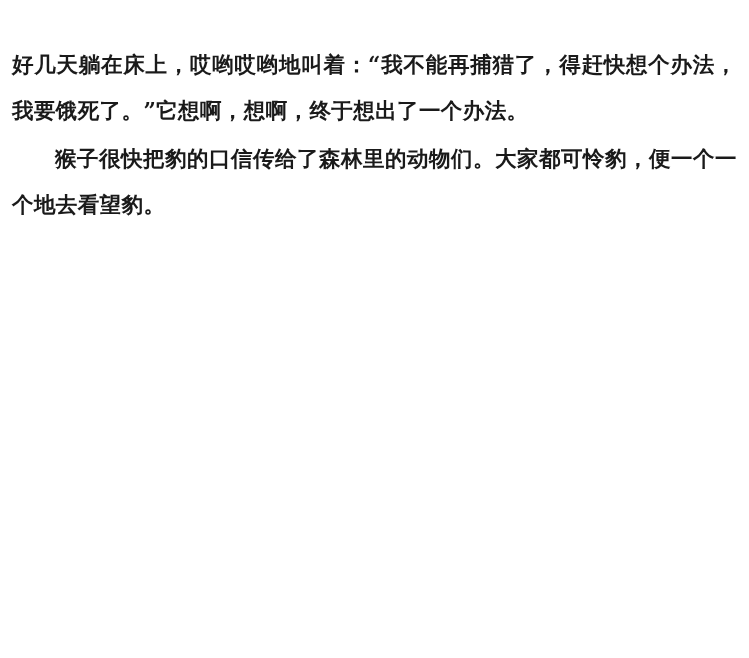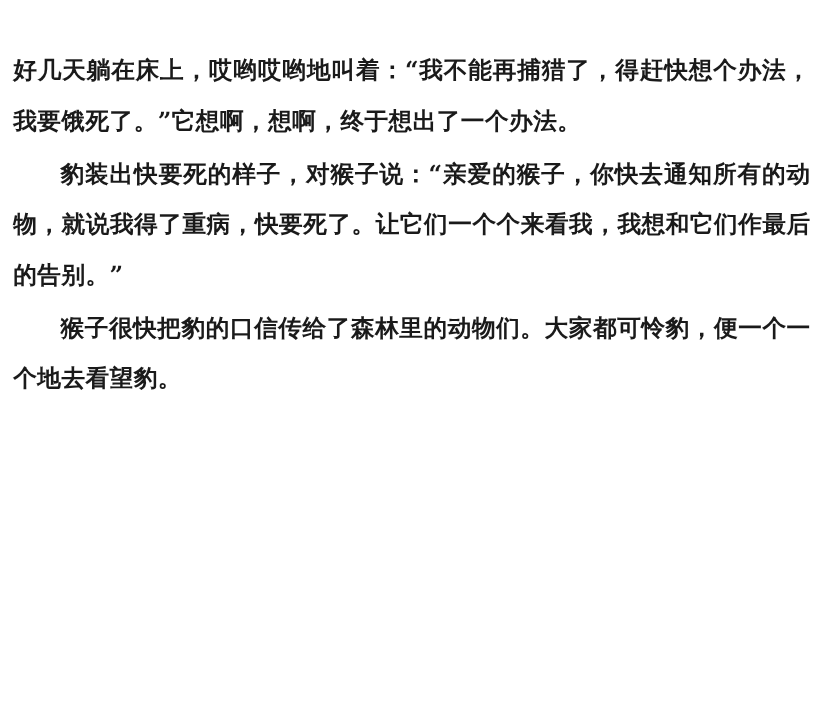--- a/index.html
+++ b/index.html
@@ -34,15 +34,14 @@
   }
   .indent {
     text-indent: 2em;
   }
 </style>
 </head>
 <body>
 
 <div class="page">
   <p class="para">好几天躺在床上，哎哟哎哟地叫着：“我不能再捕猎了，得赶快想个办法，我要饿死了。”它想啊，想啊，终于想出了一个办法。</p>
-  <p class="para indent">豹装出快要死的样子，对猴子说：“亲爱的猴子，你快去通知所有的动物，就说我得了重病，快要死了。让它们一个个来看我，我想和它们作最后的告别。”</p>
   <p class="para indent">猴子很快把豹的口信传给了森林里的动物们。大家都可怜豹，便一个一个地去看望豹。</p>
 </div>
 
 </body></html>

